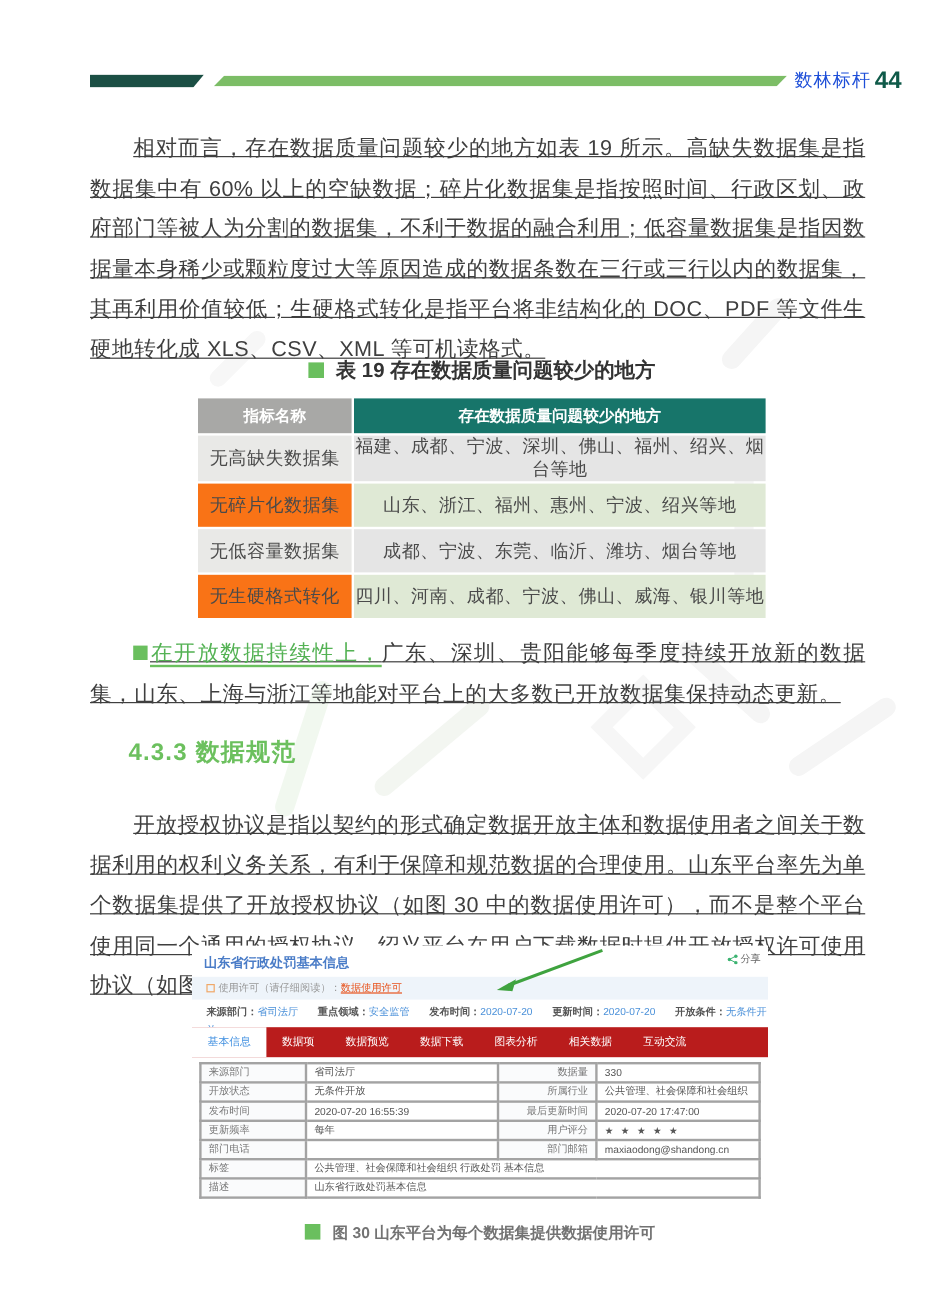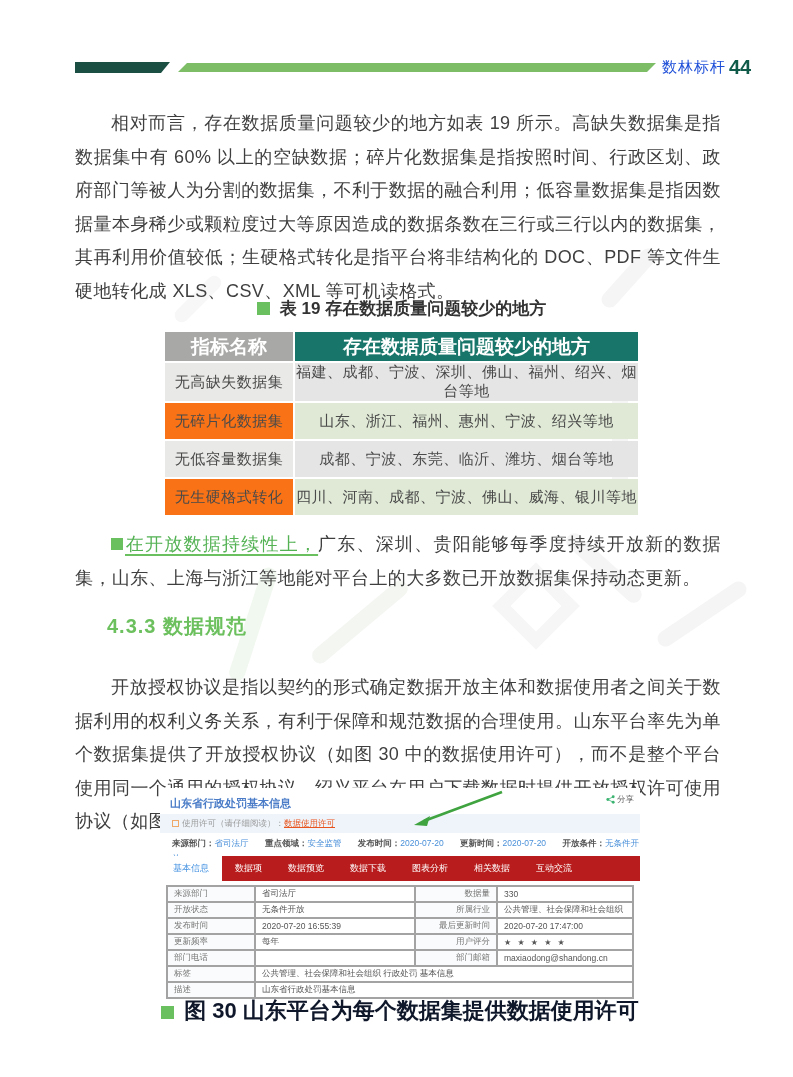--- a/index.html
+++ b/index.html
@@ -29,31 +29,31 @@
                background:#7cbd66; clip-path:polygon(9px 0,100% 0,calc(100% - 9px) 100%,0 100%); }
   .hdr-brand { position:absolute; left:662px; top:-4px; font-size:15px; color:#1d4ed8; letter-spacing:1px; }
   .hdr-page { position:absolute; left:729px; top:-6px; font-size:20px; font-weight:bold; color:#0f5a49; }
 
   
   .para {
     position:absolute; left:75px; width:646px;
     font-size:18px; line-height:33.5px; text-align:justify;
     color:#3f3f3f; letter-spacing:0.4px;
   }
-  .para.indent { text-indent:2em; }
+  .para.indent { text-indent:2em;text-decoration:underline; }
   #p1 { top:107px; }
   #p2 { top:671px; }
 
   
   .tbl-title { position:absolute; top:297px; left:163px; width:477px; text-align:center;
                font-size:17px; font-weight:bold; color:#333; }
   .sq { display:inline-block; width:13px; height:13px; background:#6abf5e; vertical-align:-1px; margin-right:10px; }
   .t19 { position:absolute; top:330px; left:163px; width:477px;
          border-collapse:separate; border-spacing:2px; font-size:15px; color:#4a4a4a; }
-  .t19 th { font-weight:bold; color:#fff; height:29px; font-size:19px; }
+  .t19 th { font-weight:bold; color:#fff; height:29px; font-size:13px; }
   .t19 .h1 { background:#a8a8a6; width:128px; }
   .t19 .h2 { background:#17756a; }
   .t19 td { height:36px; text-align:center; letter-spacing:0.5px; }
   .t19 tr.odd  td.c1 { background:#e9e9e7; }
   .t19 tr.even td.c1 { background:#f97316;margin-left:26px; }
   .t19 tr.odd  td.c2 { background:#e5e5e5; }
   .t19 tr.even td.c2 { background:#dfe9d5; }
 
   
   #hl { top:528px; }
@@ -89,22 +89,22 @@
               font-size:8.5px; color:#666; }
   .shot-tbl td { border:2px solid #a3a3a3; height:16px; padding:0 6px; white-space:nowrap; overflow:hidden; }
   .shot-tbl td.lbl { background:#fafbfc; width:88px; color:#777; }
   .shot-tbl td.val { color:#555; }
   .shot-tbl td.v1 { width:160px; }
   .shot-tbl td.l2 { width:82px;text-align:right; }
   .stars { color:#9aa7b5; letter-spacing:2px; font-size:8px; }
   .arrow-svg { position:absolute; top:0; left:230px; z-index:3; }
 
   
-  .caption { position:absolute; top:996px; left:160px; width:480px; text-align:center;
-             font-size:22px; font-weight:bold; color:#0f172a; }
+  .caption { position:absolute; top:1019px; left:160px; width:480px; text-align:center;
+             font-size:13px; font-weight:bold; color:#737373; }
 </style>
 </head>
 <body>
 
 <div class="page">
 
   <div class="wm wm-bar" style="left:592px; top:270px; width:74px; height:16px; transform:rotate(-48deg);"></div>
   <div class="wm wm-bar" style="left:612px; top:372px; width:16px; height:118px;"></div>
   <div class="wm wm-bar" style="left:556px; top:560px; width:96px; height:16px; transform:rotate(42deg);"></div>
   <div class="wm wm-bar" style="left:650px; top:606px; width:104px; height:16px; transform:rotate(-34deg);"></div>

